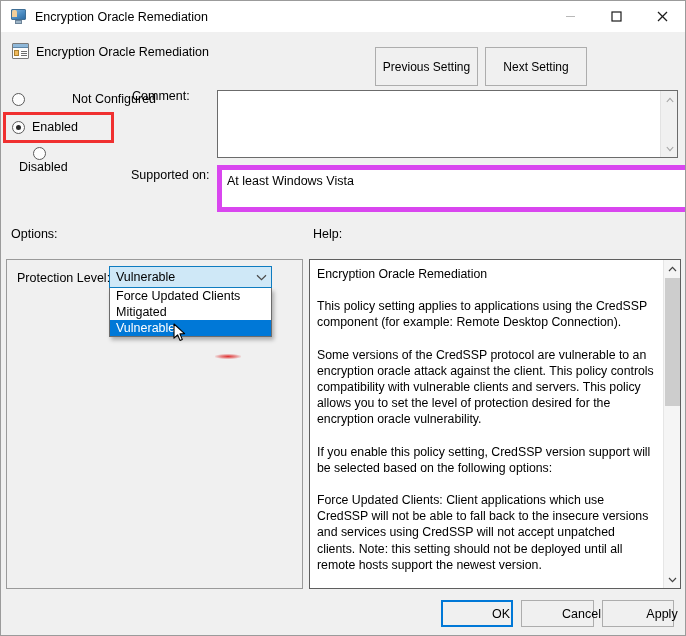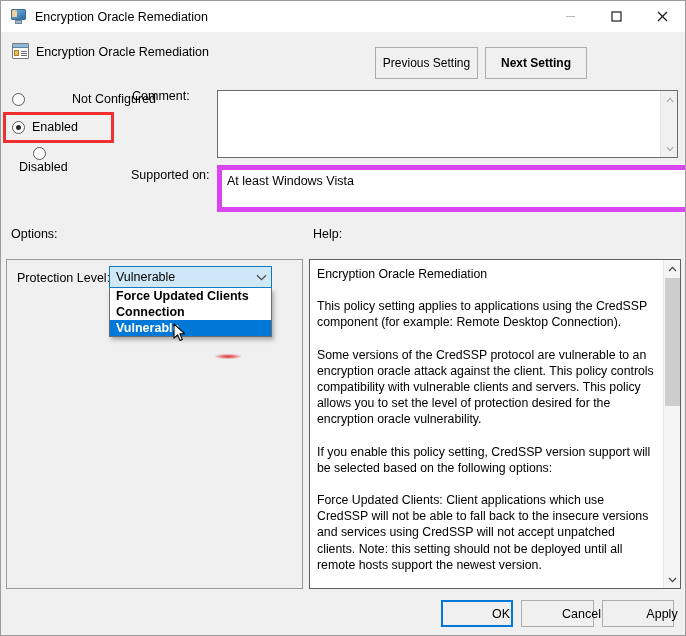--- a/index.html
+++ b/index.html
@@ -115,31 +115,31 @@
     position: absolute;
     left: 35px; top: 13px;
     font-size: 12.5px;
     color: #000000;
     white-space: nowrap;
   }
 
   .navbtn {
     position: absolute;
     top: 46px;
-    height: 32px;
+    height: 39px;
     background: #f0f0f0;
     border: 1px solid #adadad;
     font-size: 12px;
     color: #000;
     font-family: "Liberation Sans", sans-serif;
     display: flex; align-items: center; justify-content: center;
     cursor: default;
   }
   #btn-prev { left: 374px; width: 103px; }
-  #btn-next { left: 484px; width: 102px; font-weight: bold; }
+  #btn-next { left: 484px; width: 102px; }
 
   
   .radio-row {
     position: absolute;
     left: 11px;
     display: flex;
     align-items: center;
     height: 18px;
   }
   #radio-notconfigured { top: 89px; gap: 40px; }
@@ -295,21 +295,20 @@
     z-index: 5;
     box-shadow: 2px 3px 4px rgba(0,0,0,0.28);
   }
   .combo-item {
     height: 16px;
     line-height: 16px;
     padding-left: 6px;
     font-size: 12.5px;
     color: #000;
     white-space: nowrap;
-    font-weight: bold;
   }
   .combo-item.selected {
     background: #0078d7;
     color: #ffffff;
   }
 
   #red-blur {
     position: absolute;
     left: 214px; top: 353px;
     width: 26px; height: 5px;
@@ -490,21 +489,21 @@
       <div id="combo-value">Vulnerable</div>
       <div id="combo-arrow">
         <svg width="11" height="7" viewBox="0 0 11 7">
             <polyline points="1,1.3 5.5,5.6 10,1.3" fill="none" stroke="#4a4a4a" stroke-width="1.2"></polyline>
           </svg>
       </div>
     </div>
 
     <div id="combo-list">
       <div class="combo-item">Force Updated Clients</div>
-      <div class="combo-item">Connection</div>
+      <div class="combo-item">Mitigated</div>
       <div class="combo-item selected">Vulnerable</div>
     </div>
   </div>
 
   <div id="red-blur"></div>
 
   <div id="mouse-cursor">
     <svg width="14" height="20" viewBox="0 0 14 20">
       <path d="M1,1 L1,15.2 L4.6,11.8 L7.0,17.4 L9.3,16.4 L6.9,10.9 L11.6,10.6 Z" fill="#ffffff" stroke="#000000" stroke-width="1.1" stroke-linejoin="round"></path>
     </svg>

